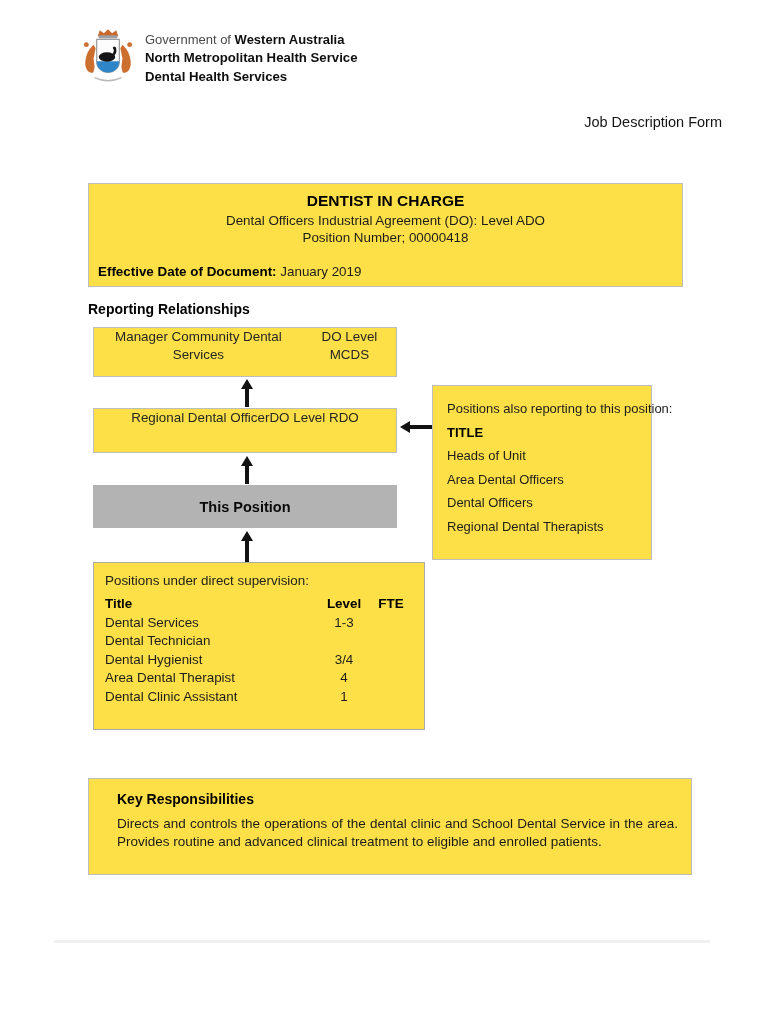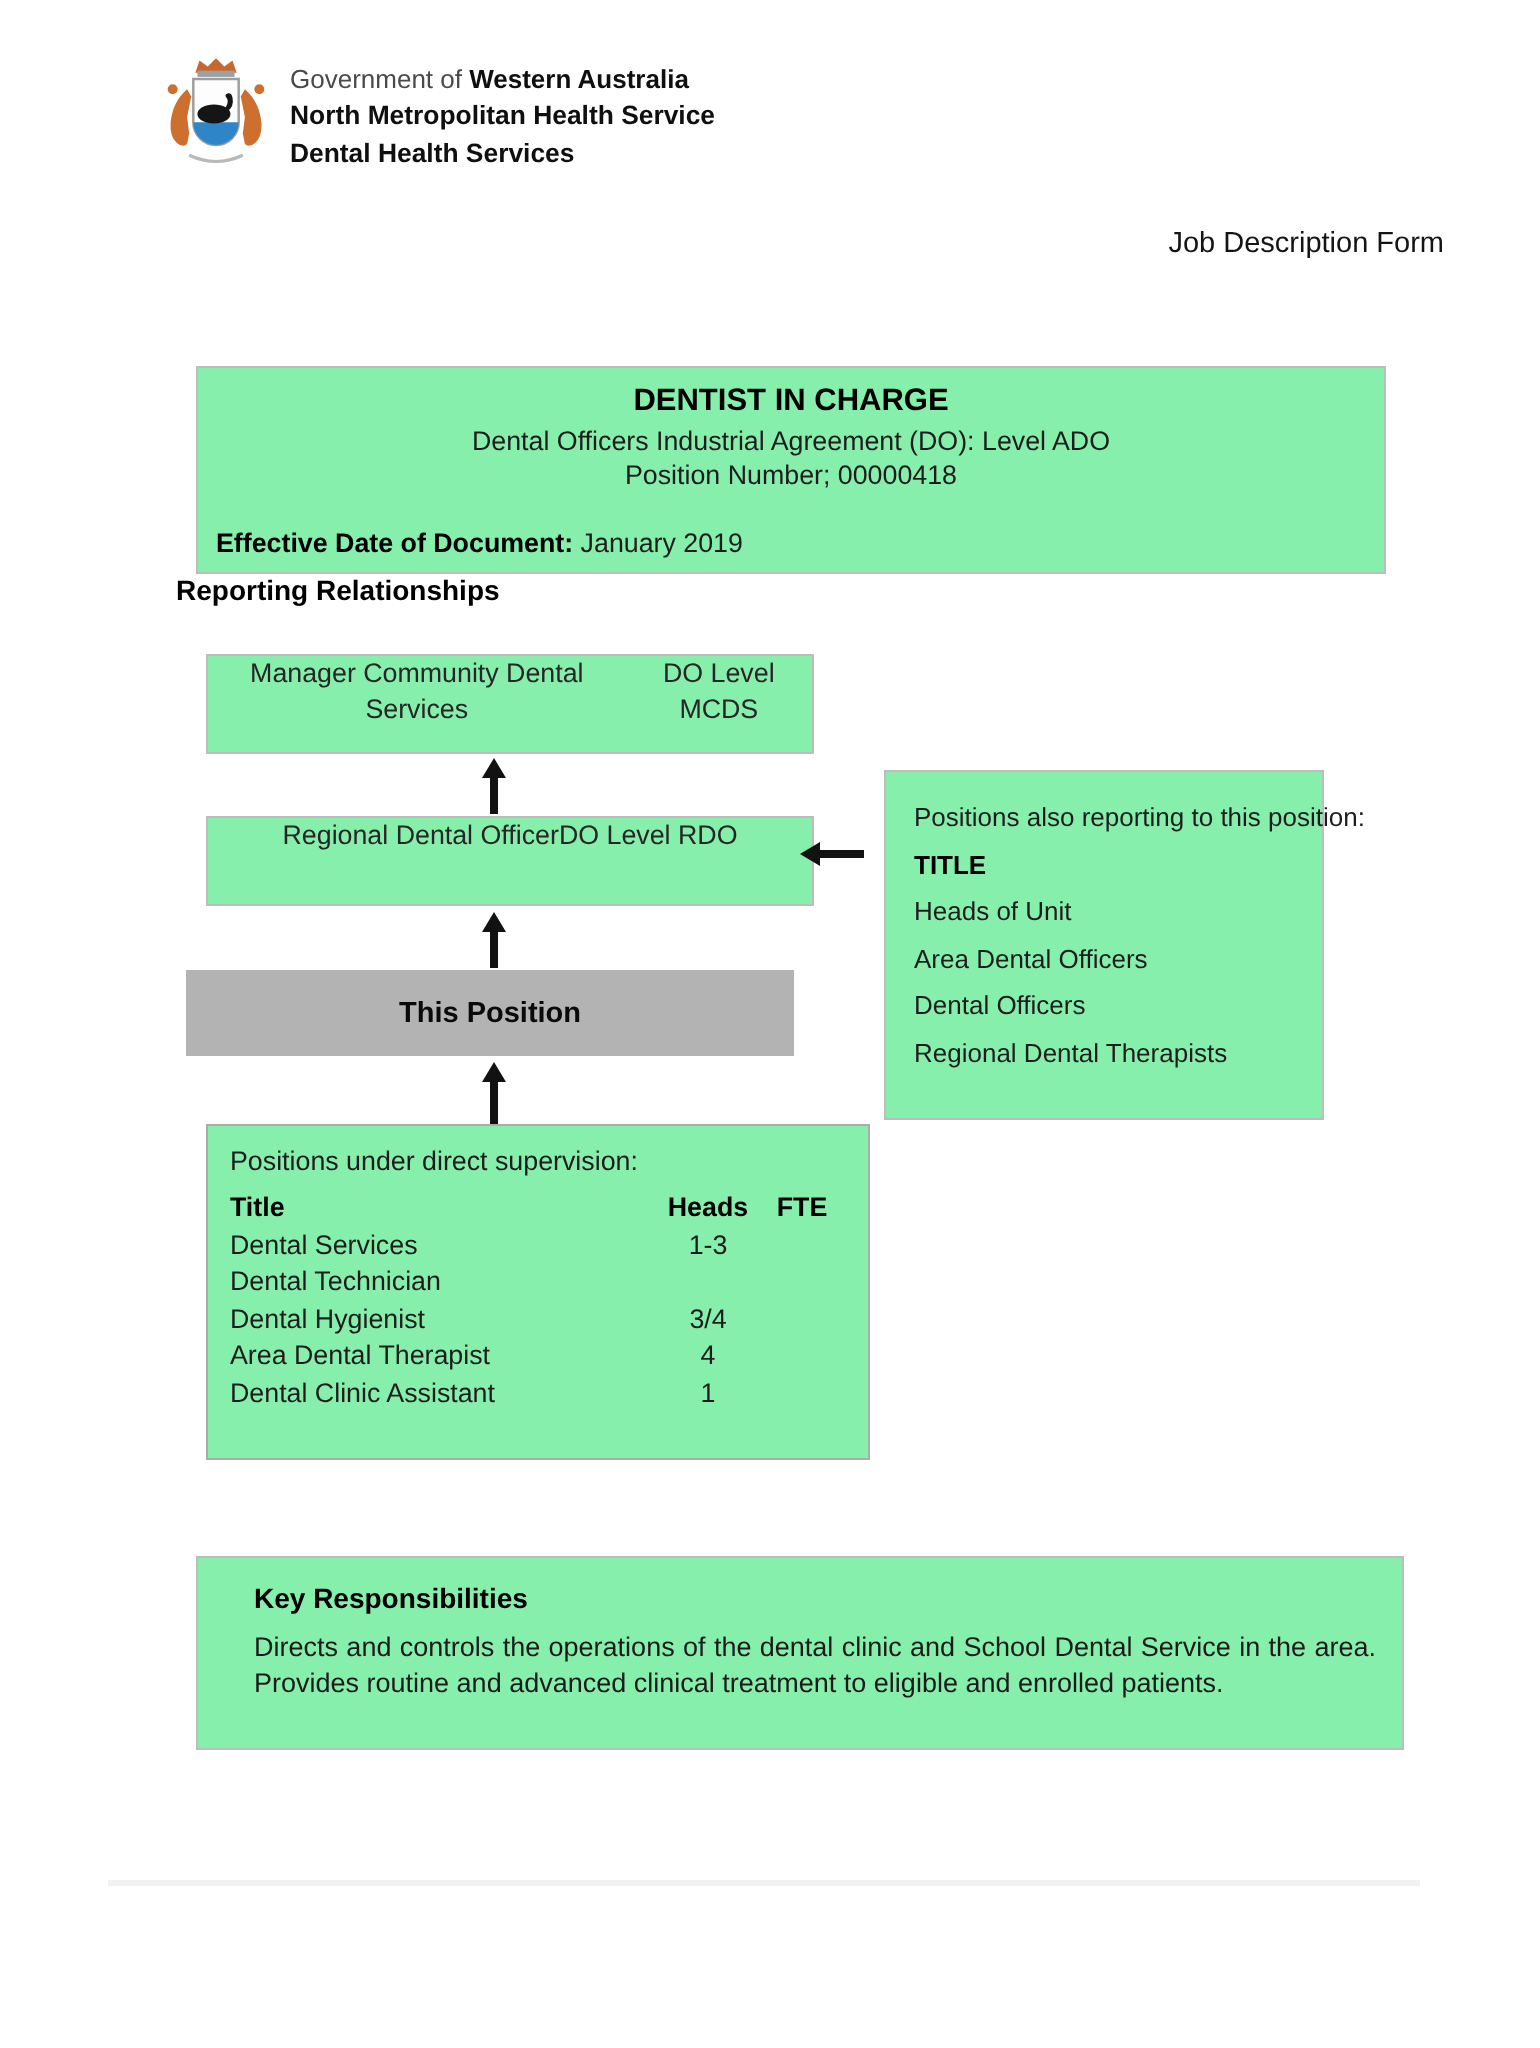--- a/index.html
+++ b/index.html
@@ -10,30 +10,30 @@
   
   .crest { position:absolute; left:75px; top:24px; width:66px; height:66px; }
   .mast-text { position:absolute; left:145px; top:31px; line-height:17.5px; white-space:nowrap; }
   .mast-l1 { font-size:13px; color:#4a4a4a; }
   .mast-l1 b { color:#0f0f0f; }
   .mast-l2 { font-size:13.2px; font-weight:bold; color:#0f0f0f; }
   .mast-l3 { font-size:13.2px; font-weight:bold; color:#0f0f0f; margin-top:2px; }
 
   .form-title { position:absolute; left:0; top:114px; width:722px; text-align:right; font-size:14.5px; color:#141414; }
 
-  .box { position:absolute; border:1.5px solid #bdbdbd; background:#86efac;margin-left:10px; }
+  .box { position:absolute; border:1.5px solid #bdbdbd; background:#fde047; }
 
   
   .summary { left:88px; top:183px; width:595px; height:104px; text-align:center; padding-top:8px; }
   .summary .t1 { font-size:15.5px; font-weight:bold; color:#000; }
   .summary .t2 { font-size:13.4px; margin-top:2.5px; }
   .summary .t4 { position:absolute; left:9px; top:80px; font-size:13.4px; text-align:left; }
   .summary .t4 b { color:#000; }
 
-  .rr-heading { position:absolute; left:88px; top:287px; font-size:14px; font-weight:bold; color:#000; }
+  .rr-heading { position:absolute; left:88px; top:301px; font-size:14px; font-weight:bold; color:#000; }
 
   .orgbox { text-align:center; font-size:13.4px; color:#262626; display:flex; justify-content:center; line-height:18px; }
   .box-mcds { left:93px; top:327px; width:304px; height:50px; }
   .box-rdo  { left:93px; top:408px; width:304px; height:45px; }
   .box-this { position:absolute; left:93px; top:485px; width:304px; height:43px; background:#b3b3b3;
               display:flex; align-items:center; justify-content:center; font-size:14.5px; font-weight:bold; color:#0a0a0a; }
 
   
   .stem-v { position:absolute; width:4px; background:#121212; }
   .head-up { position:absolute; width:0; height:0; border-left:6px solid transparent; border-right:6px solid transparent; border-bottom:10px solid #121212; }
@@ -126,21 +126,21 @@
     <div class="ln">Heads of Unit</div>
     <div class="ln">Area Dental Officers</div>
     <div class="ln">Dental Officers</div>
     <div class="ln">Regional Dental Therapists</div>
   </div>
 
   <div class="box box-sup">
     <div class="sup-head">Positions under direct supervision:</div>
     <div class="sup-row hdr">
       <div class="sup-title">Title</div>
-      <div class="sup-level">Heads</div>
+      <div class="sup-level">Level</div>
       <div class="sup-fte">FTE</div>
     </div>
     <div class="sup-row">
       <div class="sup-title">Dental Services</div>
       <div class="sup-level">1-3</div>
       <div class="sup-fte"></div>
     </div>
     <div class="sup-row">
       <div class="sup-title">Dental Technician</div>
       <div class="sup-level"></div>

